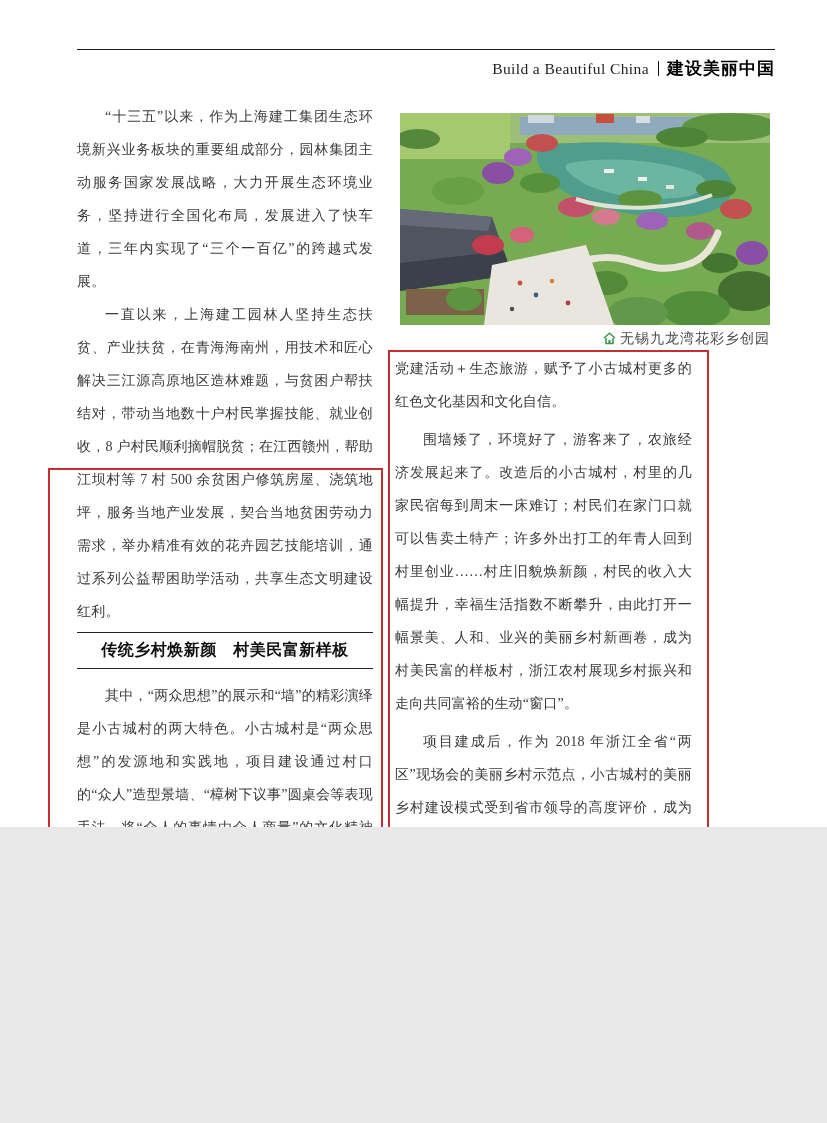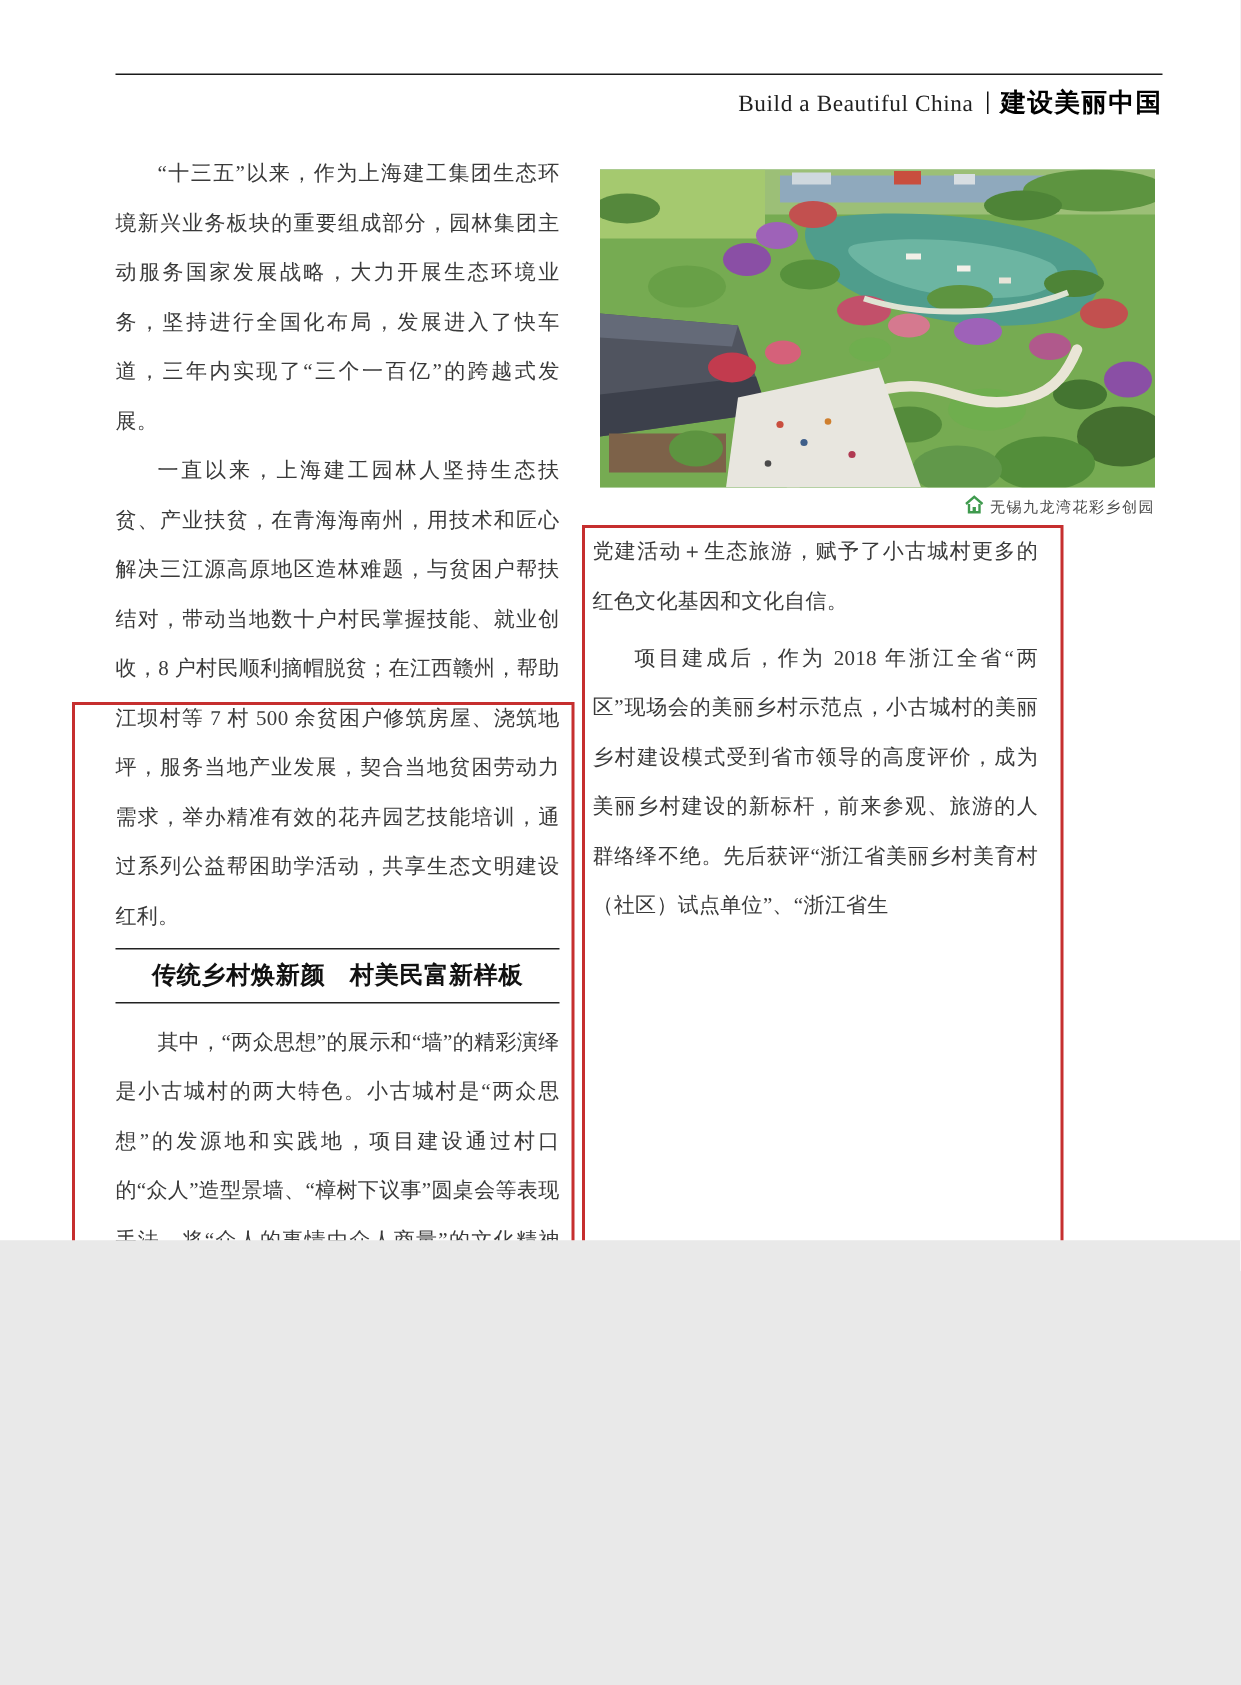--- a/index.html
+++ b/index.html
@@ -48,21 +48,21 @@
   
   .redbox{position:absolute;border:2px solid var(--annotation-red);background:transparent;pointer-events:none;}
   .redbox-left{left:48px;top:468px;width:331px;height:576px;}
   .redbox-right{left:388px;top:350px;width:317px;height:694px;}
 
   
   .photo{position:absolute;left:400px;top:113px;width:370px;height:212px;overflow:hidden;background:#6fa84e;}
   .photo svg{display:block;}
   .caption{
     position:absolute;left:400px;top:330px;width:370px;text-align:right;
-    font-size:10px;color:#4a4a4a;letter-spacing:1px;white-space:nowrap;
+    font-size:14px;color:#4a4a4a;letter-spacing:1px;white-space:nowrap;
   }
   .caption .cap-icon{display:inline-block;vertical-align:-2px;margin-right:4px;}
 
   
   .footer-mag{position:absolute;left:668px;top:1060px;white-space:nowrap;font-family:"Liberation Sans","DejaVu Sans",sans-serif;}
   .footer-mag .gc{font-size:13px;font-weight:700;color:var(--gc-green);letter-spacing:-1px;}
   .footer-mag .mag{font-size:12.5px;font-weight:700;color:var(--magazine-green);margin-left:5px;letter-spacing:1px;}
   .footer-mag .pn{font-size:12px;color:#8a8a8a;margin-left:12px;}
   .footer-logo{position:absolute;left:628px;top:1076px;width:78px;height:44px;}
   .footer-reg{position:absolute;left:700px;top:1093px;font-size:8px;color:#a9bda2;}
@@ -163,20 +163,21 @@
       <svg width="13" height="13" viewBox="0 0 13 13" xmlns="http://www.w3.org/2000/svg">
         <path d="M1,6 L6.5,1.2 L12,6" fill="none" stroke="#3f9a4e" stroke-width="1.6"></path>
         <path d="M3,6 V11.5 H10 V6" fill="none" stroke="#3f9a4e" stroke-width="1.6"></path>
         <rect x="5.4" y="8" width="2.2" height="3.5" fill="#3f9a4e"></rect>
       </svg>
     </span><span>无锡九龙湾花彩乡创园</span>
   </div>
 
   <div class="col col-right">
     <p style="text-indent:0;">党建活动＋生态旅游，赋予了小古城村更多的红色文化基因和文化自信。</p>
+    <p>围墙矮了，环境好了，游客来了，农旅经济发展起来了。改造后的小古城村，村里的几家民宿每到周末一床难订；村民们在家门口就可以售卖土特产；许多外出打工的年青人回到村里创业……村庄旧貌焕新颜，村民的收入大幅提升，幸福生活指数不断攀升，由此打开一幅景美、人和、业兴的美丽乡村新画卷，成为村美民富的样板村，浙江农村展现乡村振兴和走向共同富裕的生动“窗口”。</p>
     <p>项目建成后，作为 2018 年浙江全省“两区”现场会的美丽乡村示范点，小古城村的美丽乡村建设模式受到省市领导的高度评价，成为美丽乡村建设的新标杆，前来参观、旅游的人群络绎不绝。先后获评“浙江省美丽乡村美育村（社区）试点单位”、“浙江省生</p>
   </div>
 
   <div class="redbox redbox-left"></div>
   <div class="redbox redbox-right"></div>
 
   <div class="footer-mag">
     <span class="gc">GC</span><span class="mag">绿色中国</span><span class="pn">73</span>
   </div>
   <div class="footer-logo">

